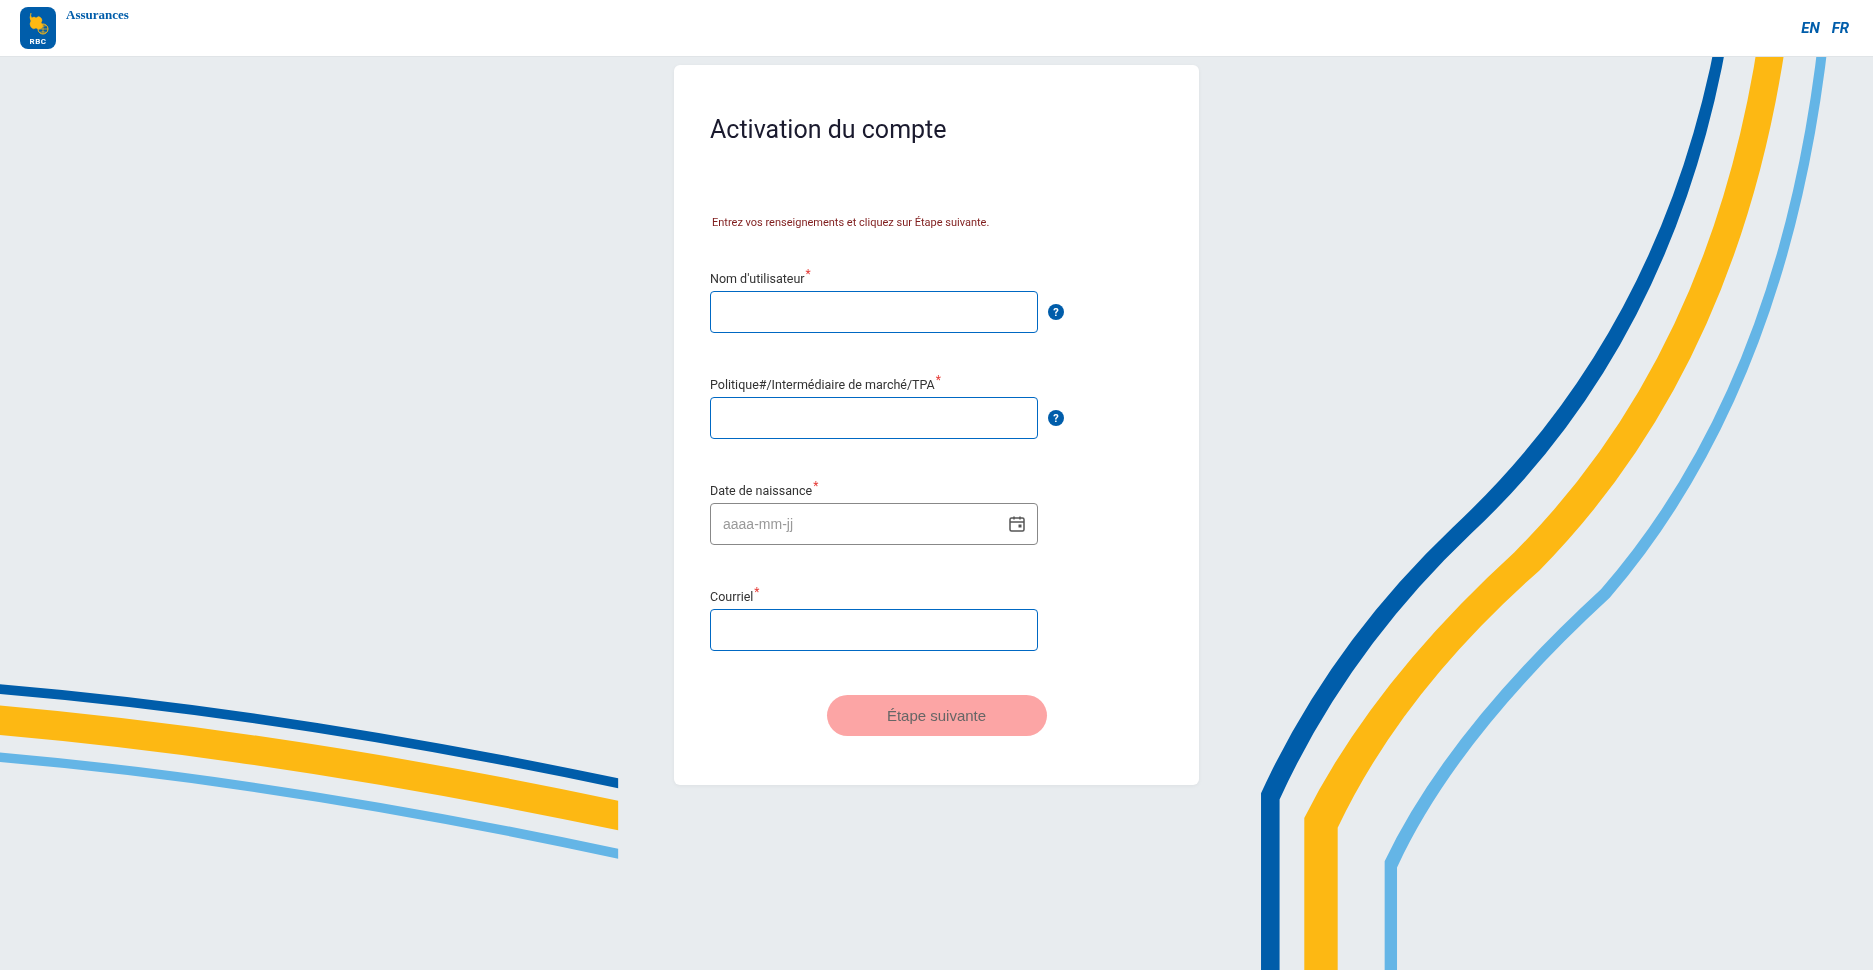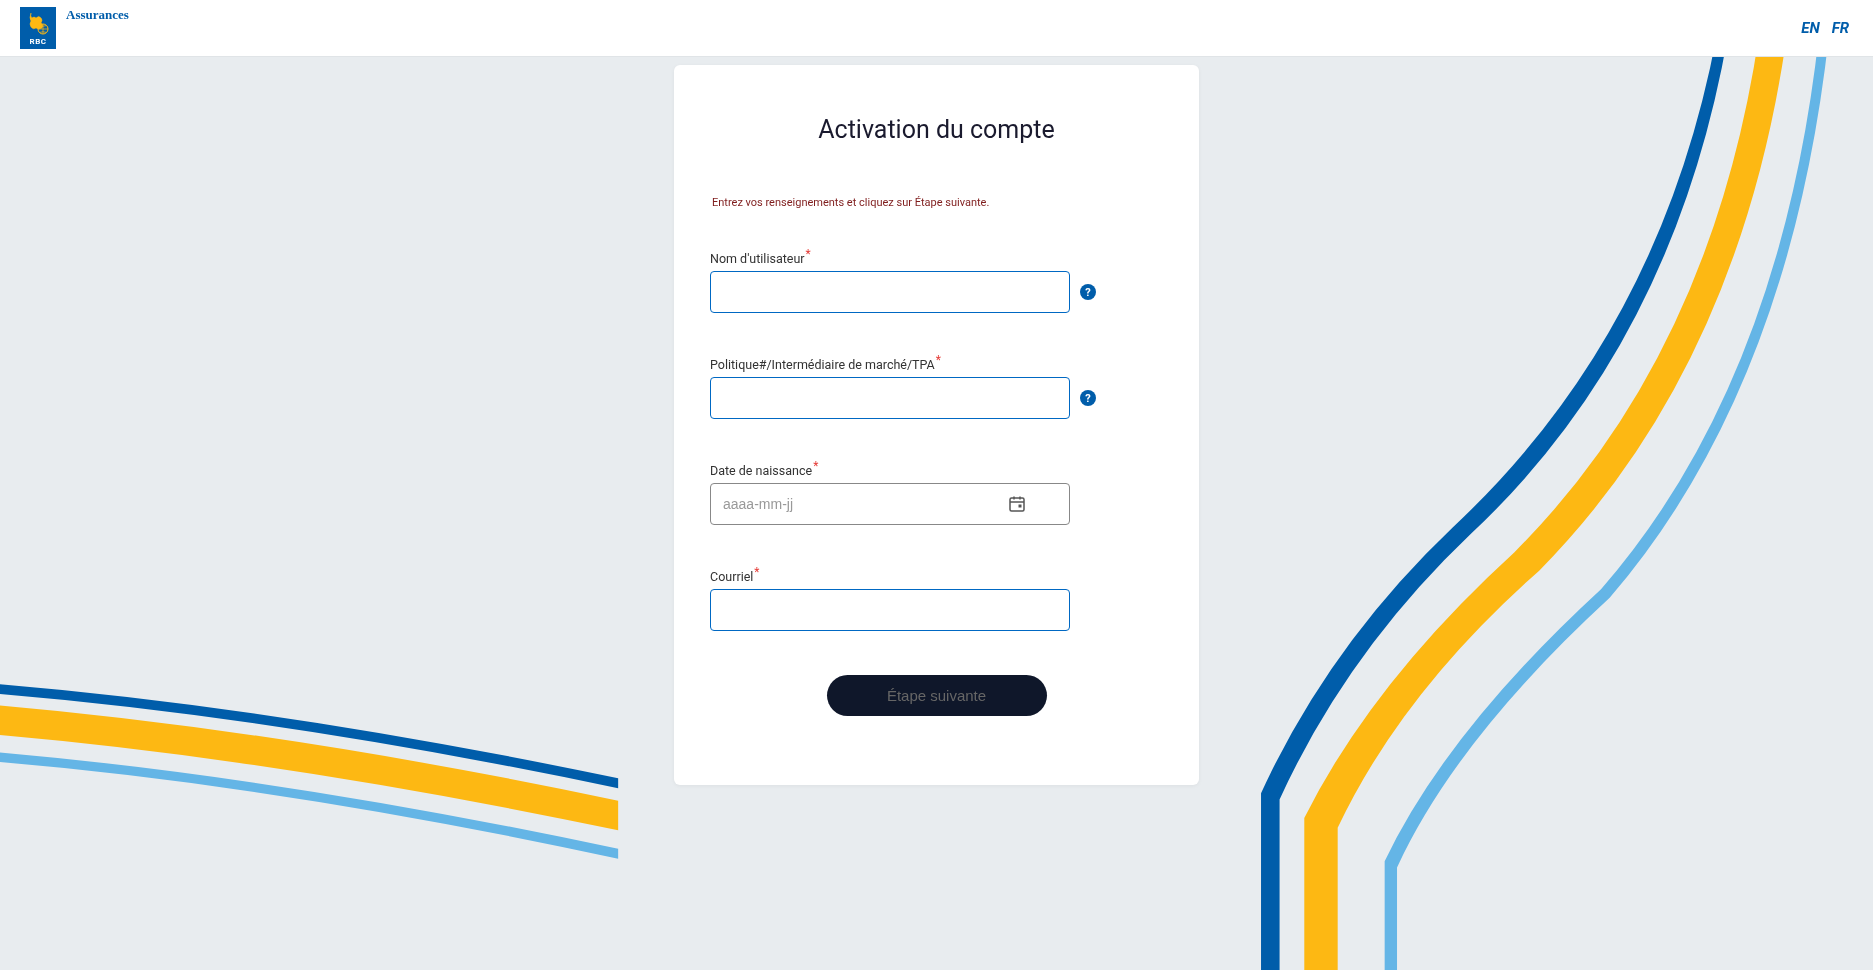--- a/index.html
+++ b/index.html
@@ -26,21 +26,21 @@
     }
     .logo-container {
       display: flex;
       align-items: center;
       gap: 10px;
     }
     .logo-box {
       width: 36px;
       height: 42px;
       background-color: #005daa;
-      border-radius: 0;
+      border-radius: 8px;
       display: flex;
       flex-direction: column;
       align-items: center;
       justify-content: center;
       position: relative;
     }
     .logo-icon {
       width: 24px;
       height: 26px;
     }
@@ -93,25 +93,24 @@
     }
     .card {
       background: #ffffff;
       width: 525px;
       border-radius: 6px;
       box-shadow: 0 1px 4px rgba(0,0,0,0.05);
       padding: 50px 36px 30px;
       min-height: 720px;
     }
     .card-title {
-      text-align: center;
       font-size: 25px;
       color: #1a1a2e;
       font-weight: 400;
-      margin-bottom: 52px;
+      margin-bottom: 72px;
     }
     .card-subtitle {
       color: #7f1d1d;
       font-size: 11px;
       text-align: justify;
       text-align-last: left;
       margin-bottom: 36px;
       line-height: 1.35;
       padding: 0 2px;
     }
@@ -130,21 +129,21 @@
       font-size: 12px;
       vertical-align: super;
       margin-left: 1px;
     }
     .input-row {
       display: flex;
       align-items: center;
       gap: 10px;
     }
     .form-input {
-      width: 360px;
+      width: 328px;
       height: 42px;
       border: 1.5px solid #0068c3;
       border-radius: 4px;
       padding: 0 12px;
       font-size: 14px;
       outline: none;
       color: #8b5cf6;
     }
     .form-input.gray-border {
       border-color: #888;
@@ -174,21 +173,21 @@
       right: 12px;
       top: 50%;
       transform: translateY(-50%);
       width: 18px;
       height: 18px;
       pointer-events: none;
     }
     .submit-button {
       display: block;
       margin: 44px auto 0;
-      background-color: #0f172a;
+      background-color: #fca5a5;
       color: #666;
       border: none;
       border-radius: 22px;
       padding: 12px 40px;
       font-size: 15px;
       font-weight: 500;
       cursor: not-allowed;
       min-width: 220px;
     }
   </style>

